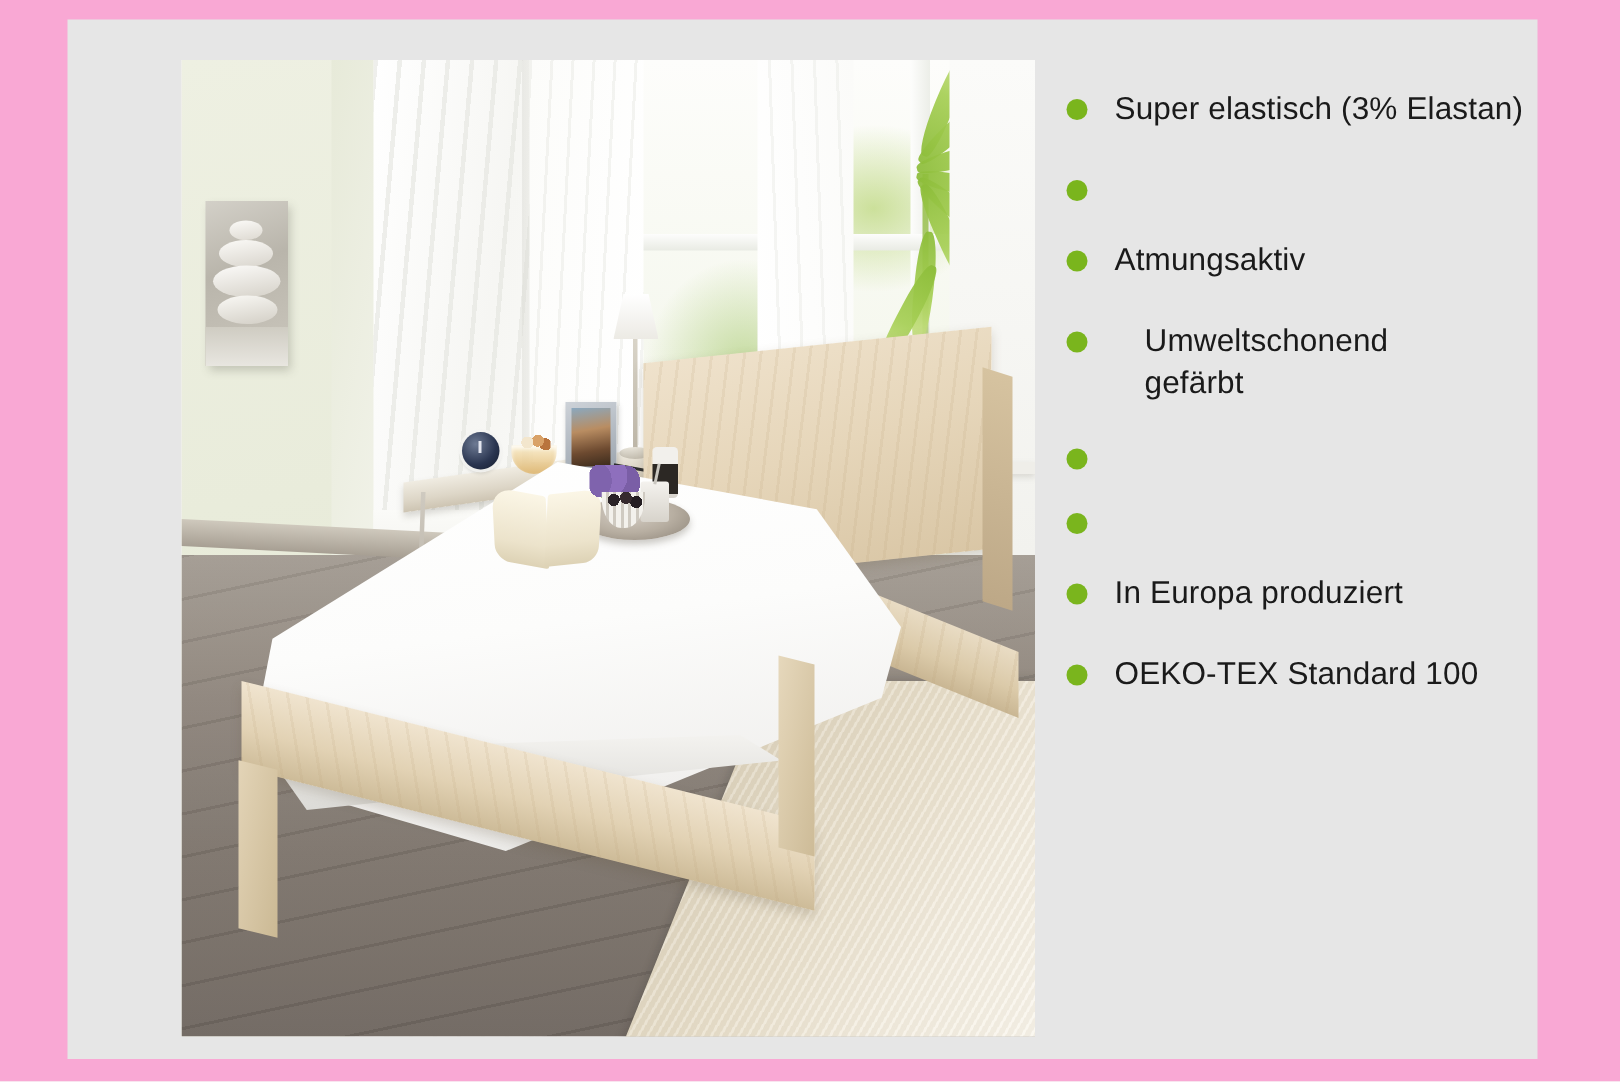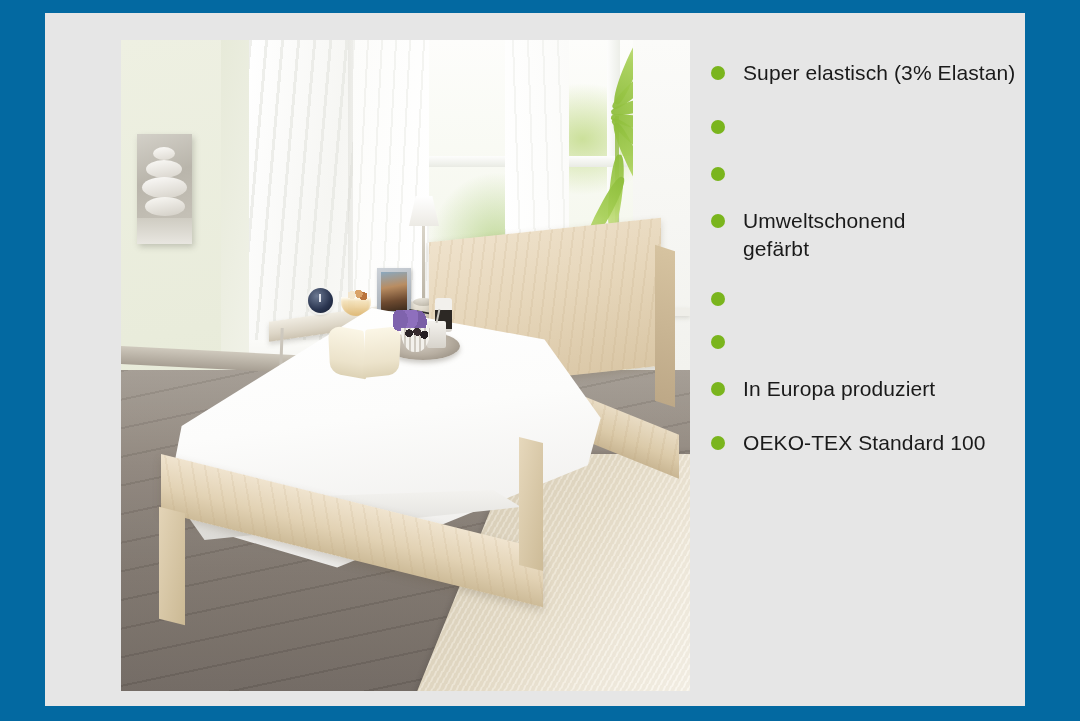--- a/index.html
+++ b/index.html
@@ -9,21 +9,21 @@
     height: 721px;
     background: #ffffff;
     font-family: "Liberation Sans", sans-serif;
     overflow: hidden;
   }
 
   #root {
     position: relative;
     width: 1080px;
     height: 721px;
-    background: #0369a1;
+    background: #f9a8d4;
   }
 
   
   .panel {
     position: absolute;
     left: 45px;
     top: 13px;
     width: 980px;
     height: 693px;
     background: #e6e6e6;
@@ -431,21 +431,21 @@
     left: 666px;
     top: 46px;
     width: 350px;
   }
   .feature-item {
     position: relative;
     display: flex;
     align-items: flex-start;
     margin-bottom: 26px;
   }
-  .feature-item.two-line { margin-bottom: 22px; }
+  .feature-item.two-line { margin-bottom: 22px; gap: 20px; }
   .bullet {
     flex: 0 0 auto;
     width: 14px; height: 14px;
     border-radius: 50%;
     background: #7ab51d;
     margin-top: 7px;
   }
   .feature-text {
     margin-left: 18px;
     font-size: 21px;
@@ -547,20 +547,21 @@
         <span class="feature-text">Super elastisch (3% Elastan)</span>
       </li>
 
       <li class="feature-item">
         <span class="bullet"></span>
       </li>
 
 
       <li class="feature-item">
         <span class="bullet"></span>
+        <span class="feature-text">Atmungsaktiv</span>
       </li>
 
       <li class="feature-item two-line">
         <span class="bullet"></span>
         <span class="feature-text">Umweltschonend
 gefärbt</span>
       </li>
 
       <li class="feature-item two-line">
         <span class="bullet"></span>

